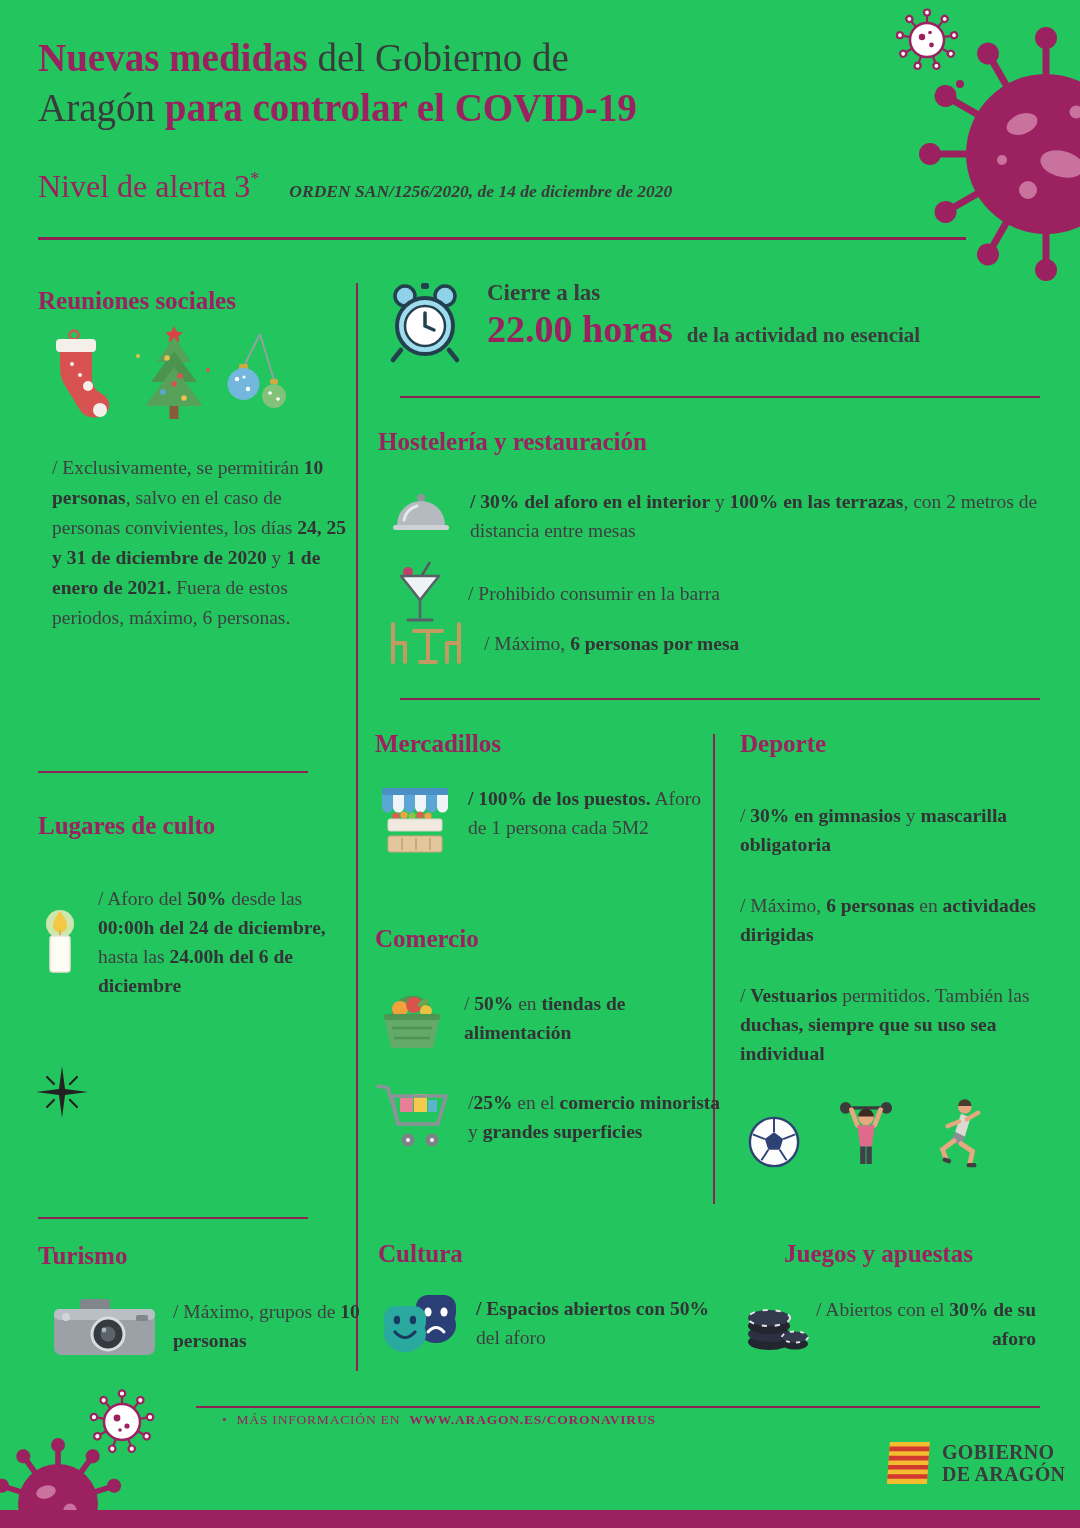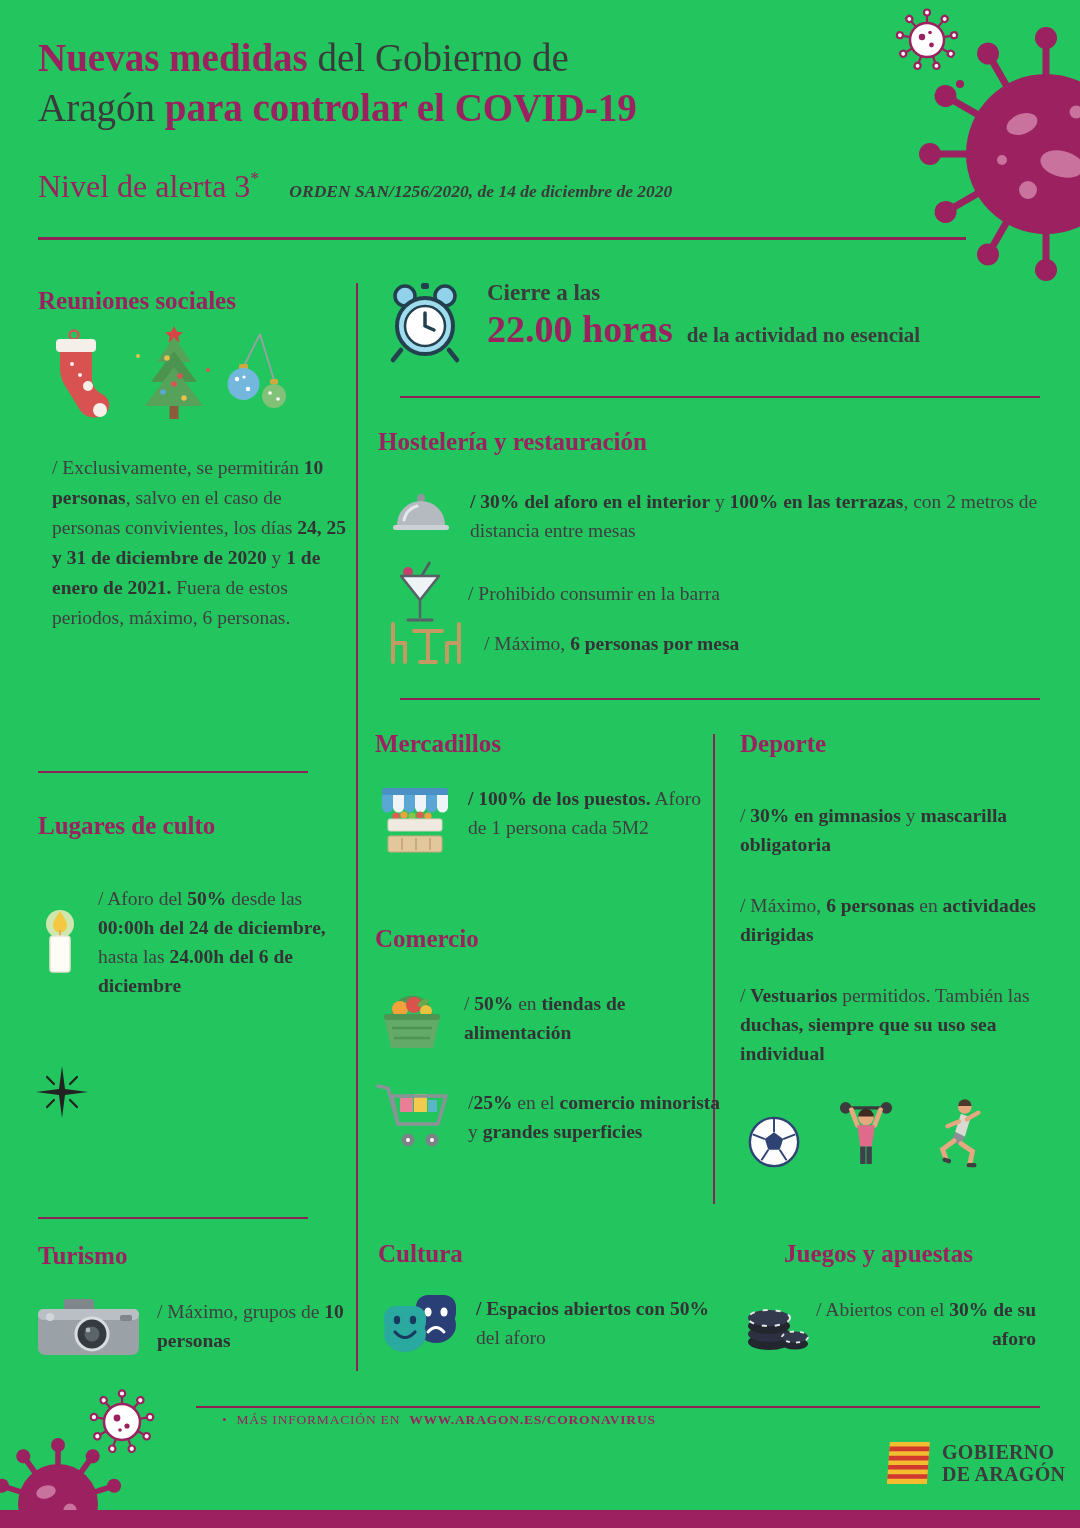--- a/index.html
+++ b/index.html
@@ -32,21 +32,21 @@
   #reuniones-body{position:absolute;left:38px;top:453px;width:298px;line-height:30px;margin-left:14px;}
   #hr-l1{left:38px;top:771px;width:270px;}
   #culto-title{left:38px;top:812px;}
   .item{position:absolute;display:flex;align-items:center;}
   #culto-1{left:34px;top:884px;gap:8px;}
   #culto-1 .rich{width:240px;}
   #culto-2{left:36px;top:1066px;gap:14px;}
   #culto-2 .rich{width:234px;}
   #hr-l2{left:38px;top:1217px;width:270px;}
   #turismo-title{left:38px;top:1242px;}
-  #turismo-item{left:36px;top:1294px;gap:16px;}
+  #turismo-item{left:52px;top:1294px;gap:16px;}
   #turismo-item .rich{width:192px;}
 
   
   #curfew{position:absolute;left:383px;top:280px;display:flex;gap:20px;align-items:flex-start;}
   #curfew-l1{font-size:23px;font-weight:700;color:#3b3b3d;}
   #curfew-line2{display:flex;align-items:baseline;margin-top:1px;}
   #curfew-time{font-size:38px;font-weight:800;color:#9b2160;}
   #curfew-tail{font-size:21px;font-weight:700;color:#3b3b3d;margin-left:14px;}
   #hr-r1{left:400px;top:396px;width:640px;}
 

